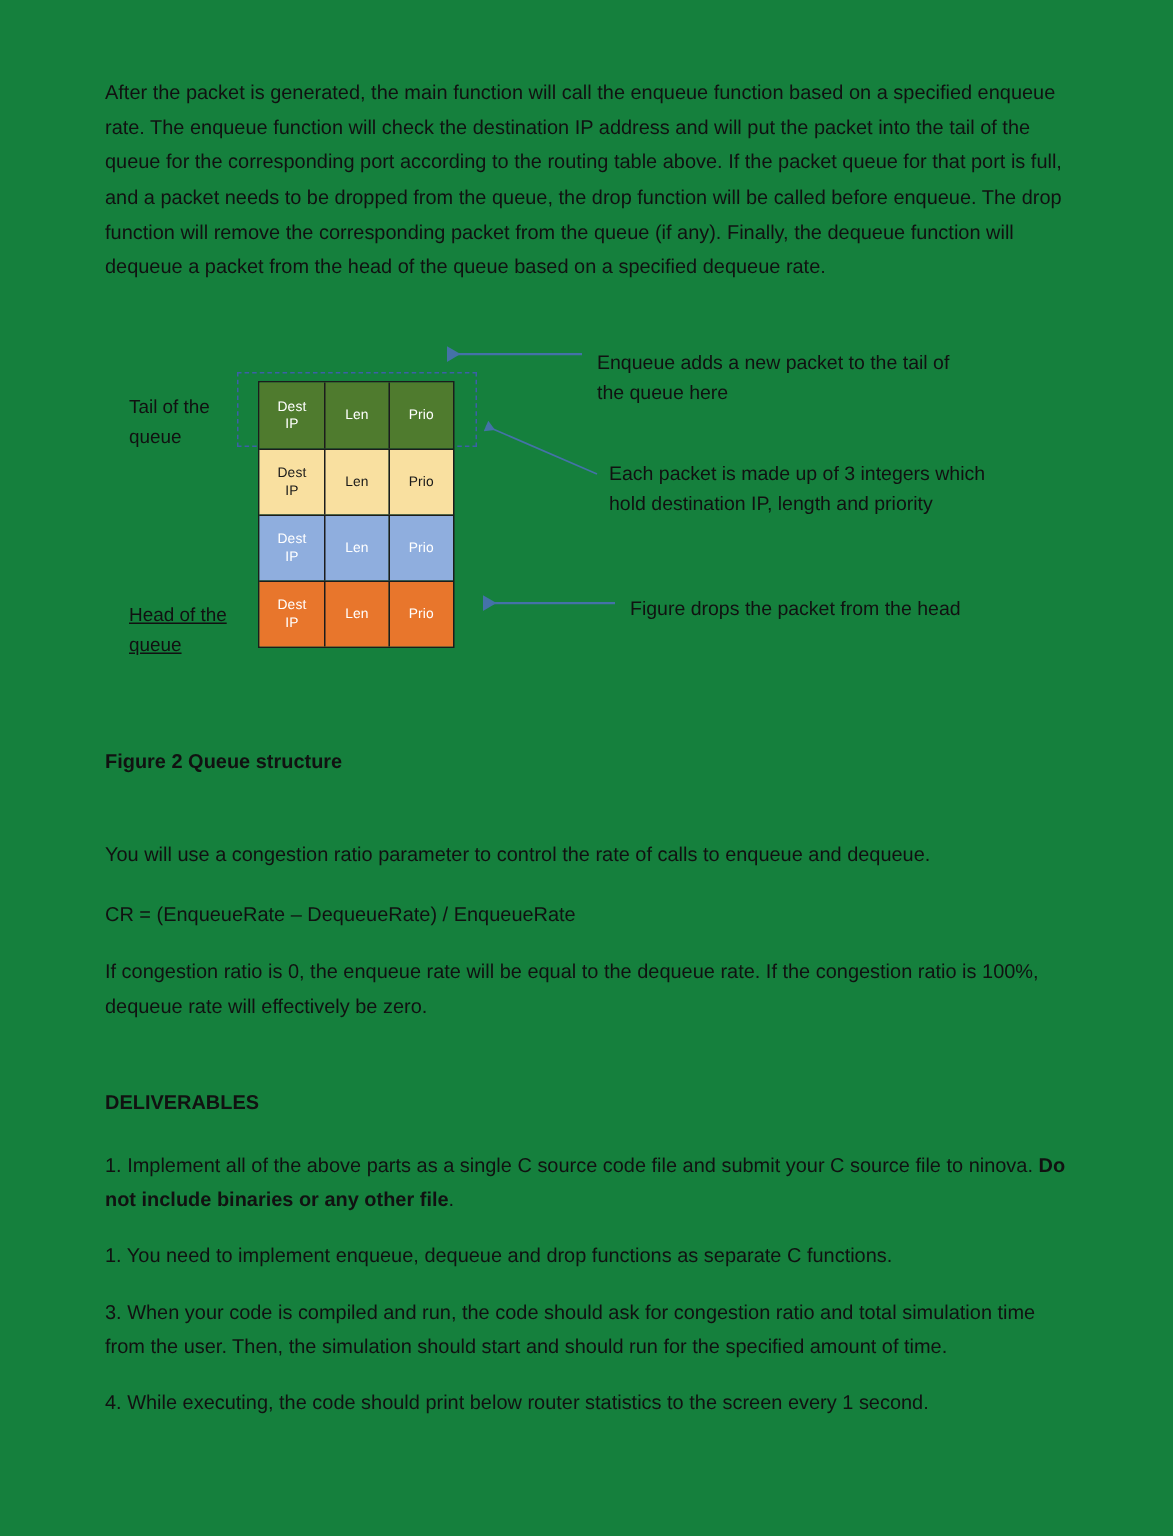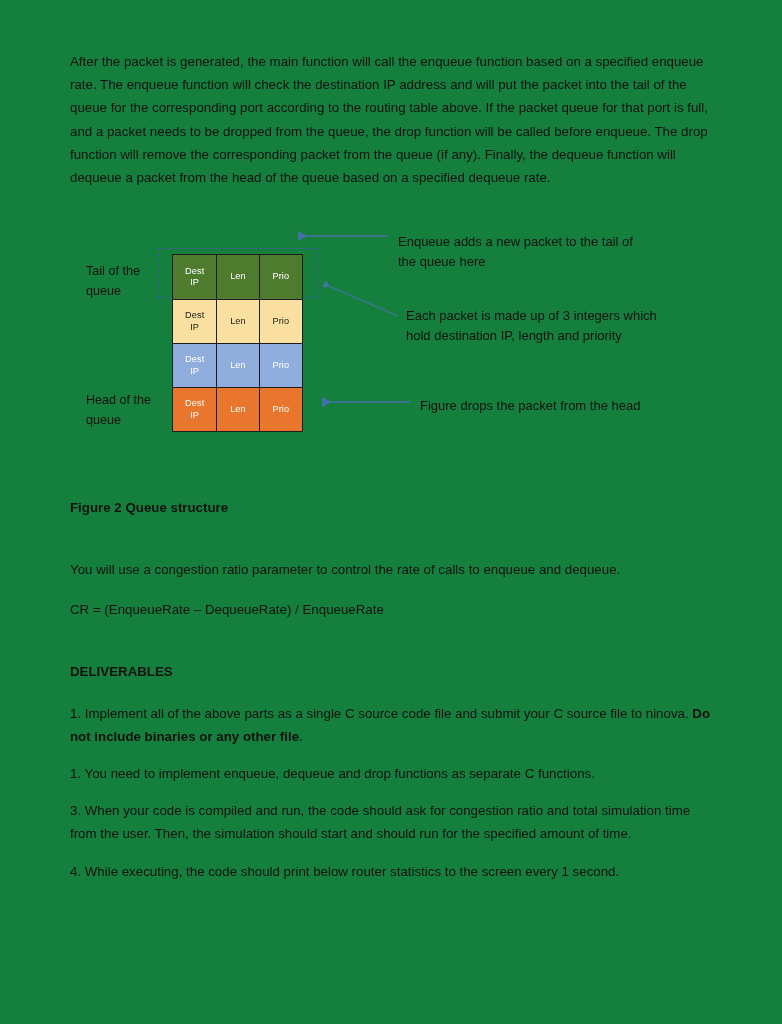--- a/index.html
+++ b/index.html
@@ -102,21 +102,21 @@
   }
 
   .fig-label {
     position: absolute;
     font-size: 12.6px;
     line-height: 19.5px;
     color: #111111;
     white-space: nowrap;
   }
   .label-tail { left: 16px; top: 36px; }
-  .label-head { left: 16px; top: 165px; }
+  .label-head { left: 16px; top: 175px; text-decoration: underline; }
 
   .annot {
     position: absolute;
     font-size: 13px;
     line-height: 20px;
     color: #111111;
     width: 255px;
   }
   .annot-enqueue { left: 328px; top: 6px; }
   .annot-packet  { left: 336px; top: 80px; }
@@ -221,20 +221,21 @@
     <div class="spacer-40"></div>
 
     <p class="caption">Figure 2 Queue structure</p>
 
     <div class="spacer-40"></div>
 
     <p class="para">You will use a congestion ratio parameter to control the rate of calls to enqueue and dequeue.</p>
 
     <p class="para tight">CR = (EnqueueRate – DequeueRate) / EnqueueRate</p>
 
+    <p class="para">If congestion ratio is 0, the enqueue rate will be equal to the dequeue rate. If the congestion ratio is 100%, dequeue rate will effectively be zero.</p>
 
 
 
     <div class="spacer-26"></div>
 
     <p class="caption">DELIVERABLES</p>
 
     <div class="spacer-20"></div>
 
     <p class="para tight"><span>1. Implement all of the above parts as a single C source code file and submit your C source file to ninova. </span><span class="bold">Do not include binaries or any other file</span><span>.</span></p>

